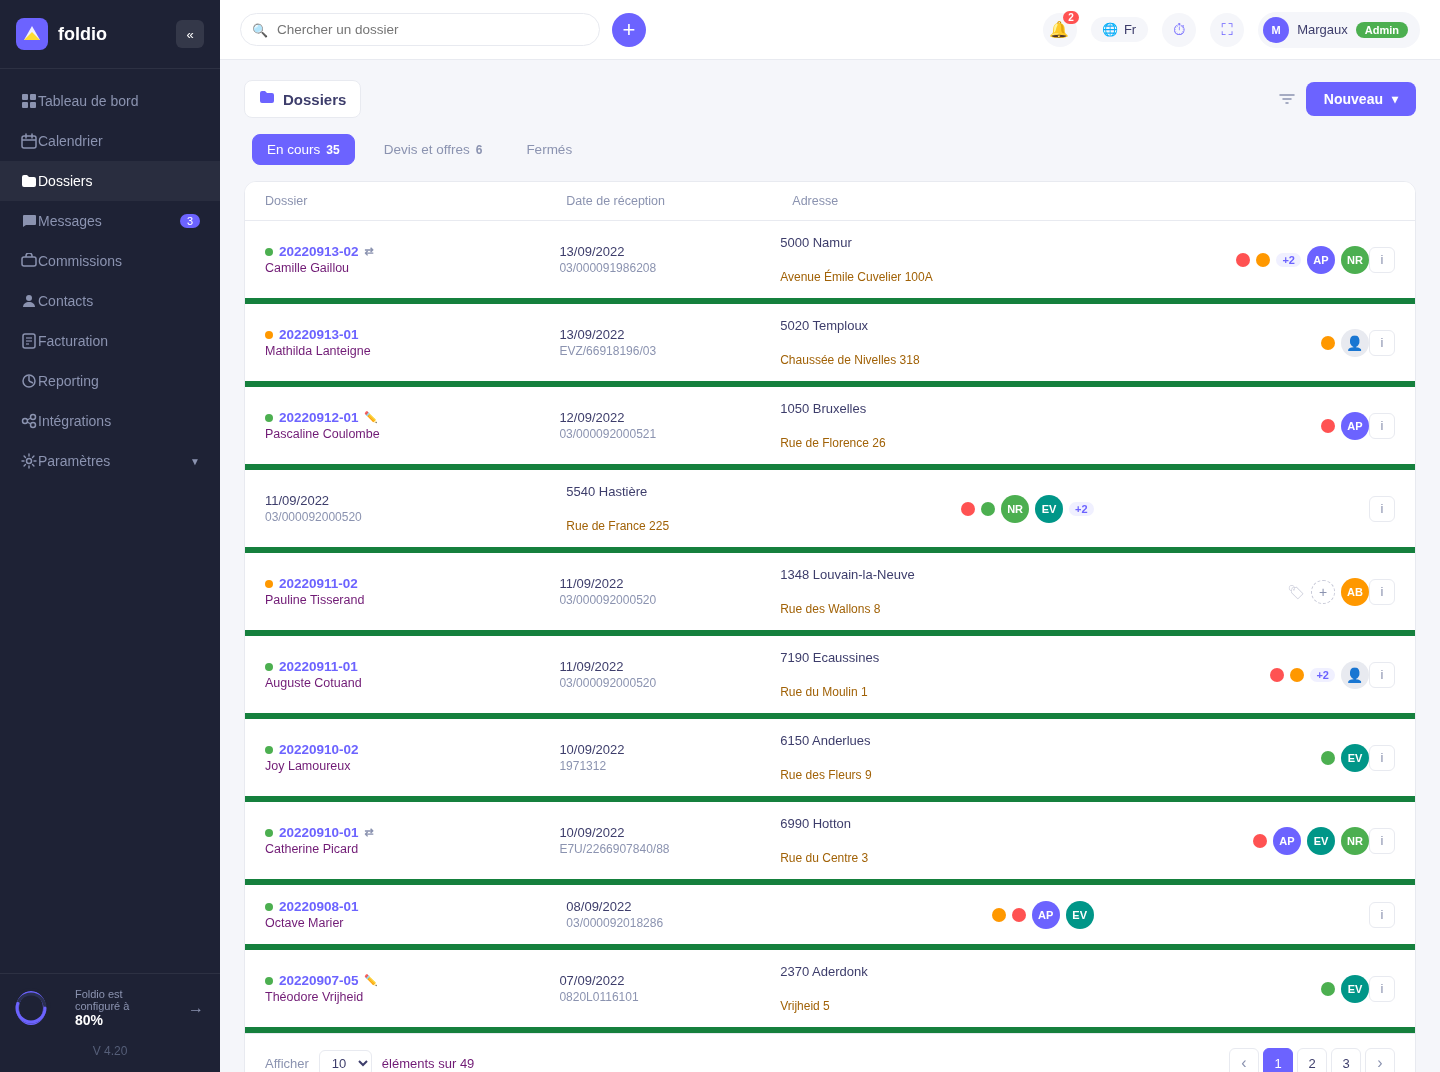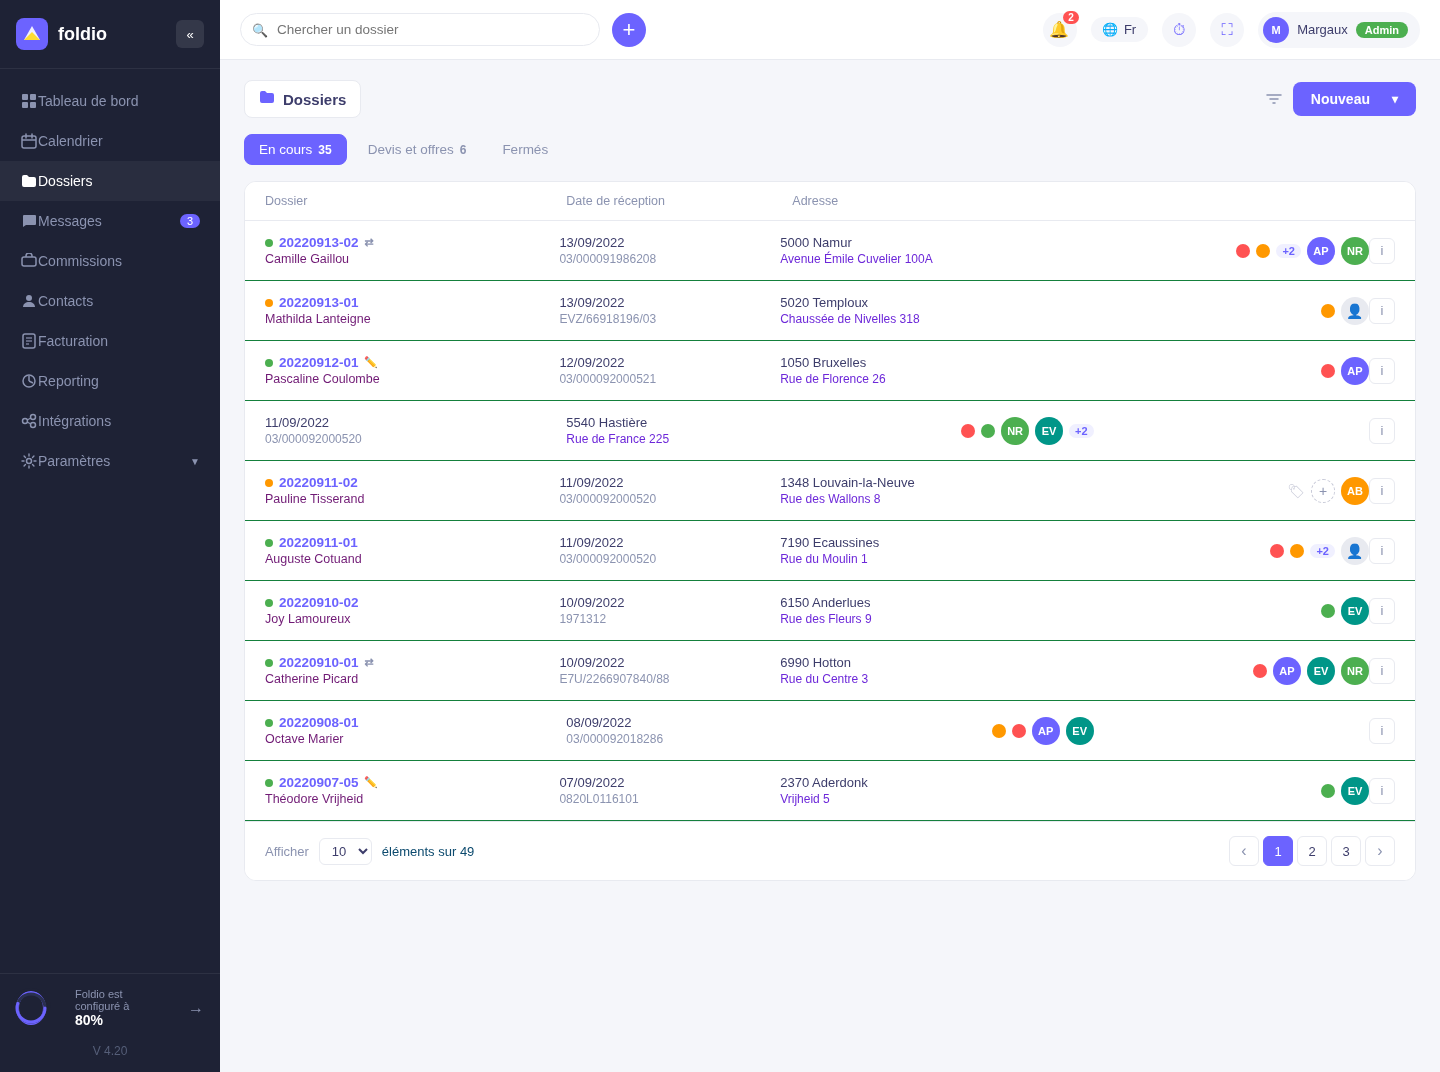--- a/index.html
+++ b/index.html
@@ -296,41 +296,42 @@
       background: #6c63ff;
       color: #fff;
       border: none;
       border-radius: 8px;
       padding: 9px 18px;
       font-size: 14px;
       font-weight: 600;
       cursor: pointer;
       display: flex;
       align-items: center;
-      gap: 22px;
+      gap: 9px;
     }
     .nouveau-btn .chevron { font-size: 12px; }
 
     
     .tabs {
       display: flex;
       align-items: center;
       gap: 6px;
       margin-bottom: 16px;
     }
     .tab {
       display: flex;
       align-items: center;
       gap: 6px;
       padding: 7px 14px;
       border-radius: 8px;
       cursor: pointer;
       font-size: 13.5px;
       font-weight: 500;
       border: 1.5px solid transparent;
+      margin-left: 8px;
     }
     .tab.active {
       background: #6c63ff;
       color: #fff;
       border-color: #6c63ff;
     }
     .tab.inactive {
       color: #8b93b0;
       background: transparent;
     }
@@ -356,21 +357,21 @@
     .th {
       font-size: 12.5px;
       color: #8b93b0;
       font-weight: 500;
       text-transform: none;
     }
     .table-row {
       display: grid;
       grid-template-columns: 2fr 1.5fr 2fr 2fr auto;
       padding: 14px 20px;
-      border-bottom: 1px solid #15803d;
+      border-bottom: 6px solid #15803d;
       align-items: center;
     }
     .table-row:last-child { border-bottom: none; }
 
     .dossier-id {
       font-size: 13.5px;
       font-weight: 600;
       color: #6c63ff;
       display: flex;
       align-items: center;
@@ -388,21 +389,21 @@
       display: inline-block;
       flex-shrink: 0;
     }
     .share-icon { font-size: 11px; color: #8b93b0; }
     .edit-icon { font-size: 11px; color: #8b93b0; }
 
     .date-primary { font-size: 13px; color: #3d3d6b; font-weight: 500; }
     .date-secondary { font-size: 12px; color: #8b93b0; margin-top: 2px; }
 
     .addr-primary { font-size: 13px; color: #3d3d6b; font-weight: 500; }
-    .addr-secondary { font-size: 12px; color: #6d28d9; margin-top: 2px; }
+    .addr-secondary { font-size: 12px; color: #a16207; margin-top: 20px; }
 
     .row-actions {
       display: flex;
       align-items: center;
       gap: 6px;
       justify-content: flex-end;
     }
     .tag-dot {
       width: 18px;
       height: 18px;
@@ -476,21 +477,21 @@
     .per-page-label { font-size: 13px; color: #8b93b0; }
     .per-page-select {
       border: 1.5px solid #e8eaf0;
       border-radius: 6px;
       padding: 4px 8px;
       font-size: 13px;
       color: #3d3d6b;
       background: #fff;
       cursor: pointer;
     }
-    .total-label { font-size: 13px; color: #0c4a6e; }
+    .total-label { font-size: 13px; color: #701a75; }
     .page-btns {
       margin-left: auto;
       display: flex;
       align-items: center;
       gap: 4px;
     }
     .page-btn {
       width: 30px;
       height: 30px;
       border-radius: 6px;

